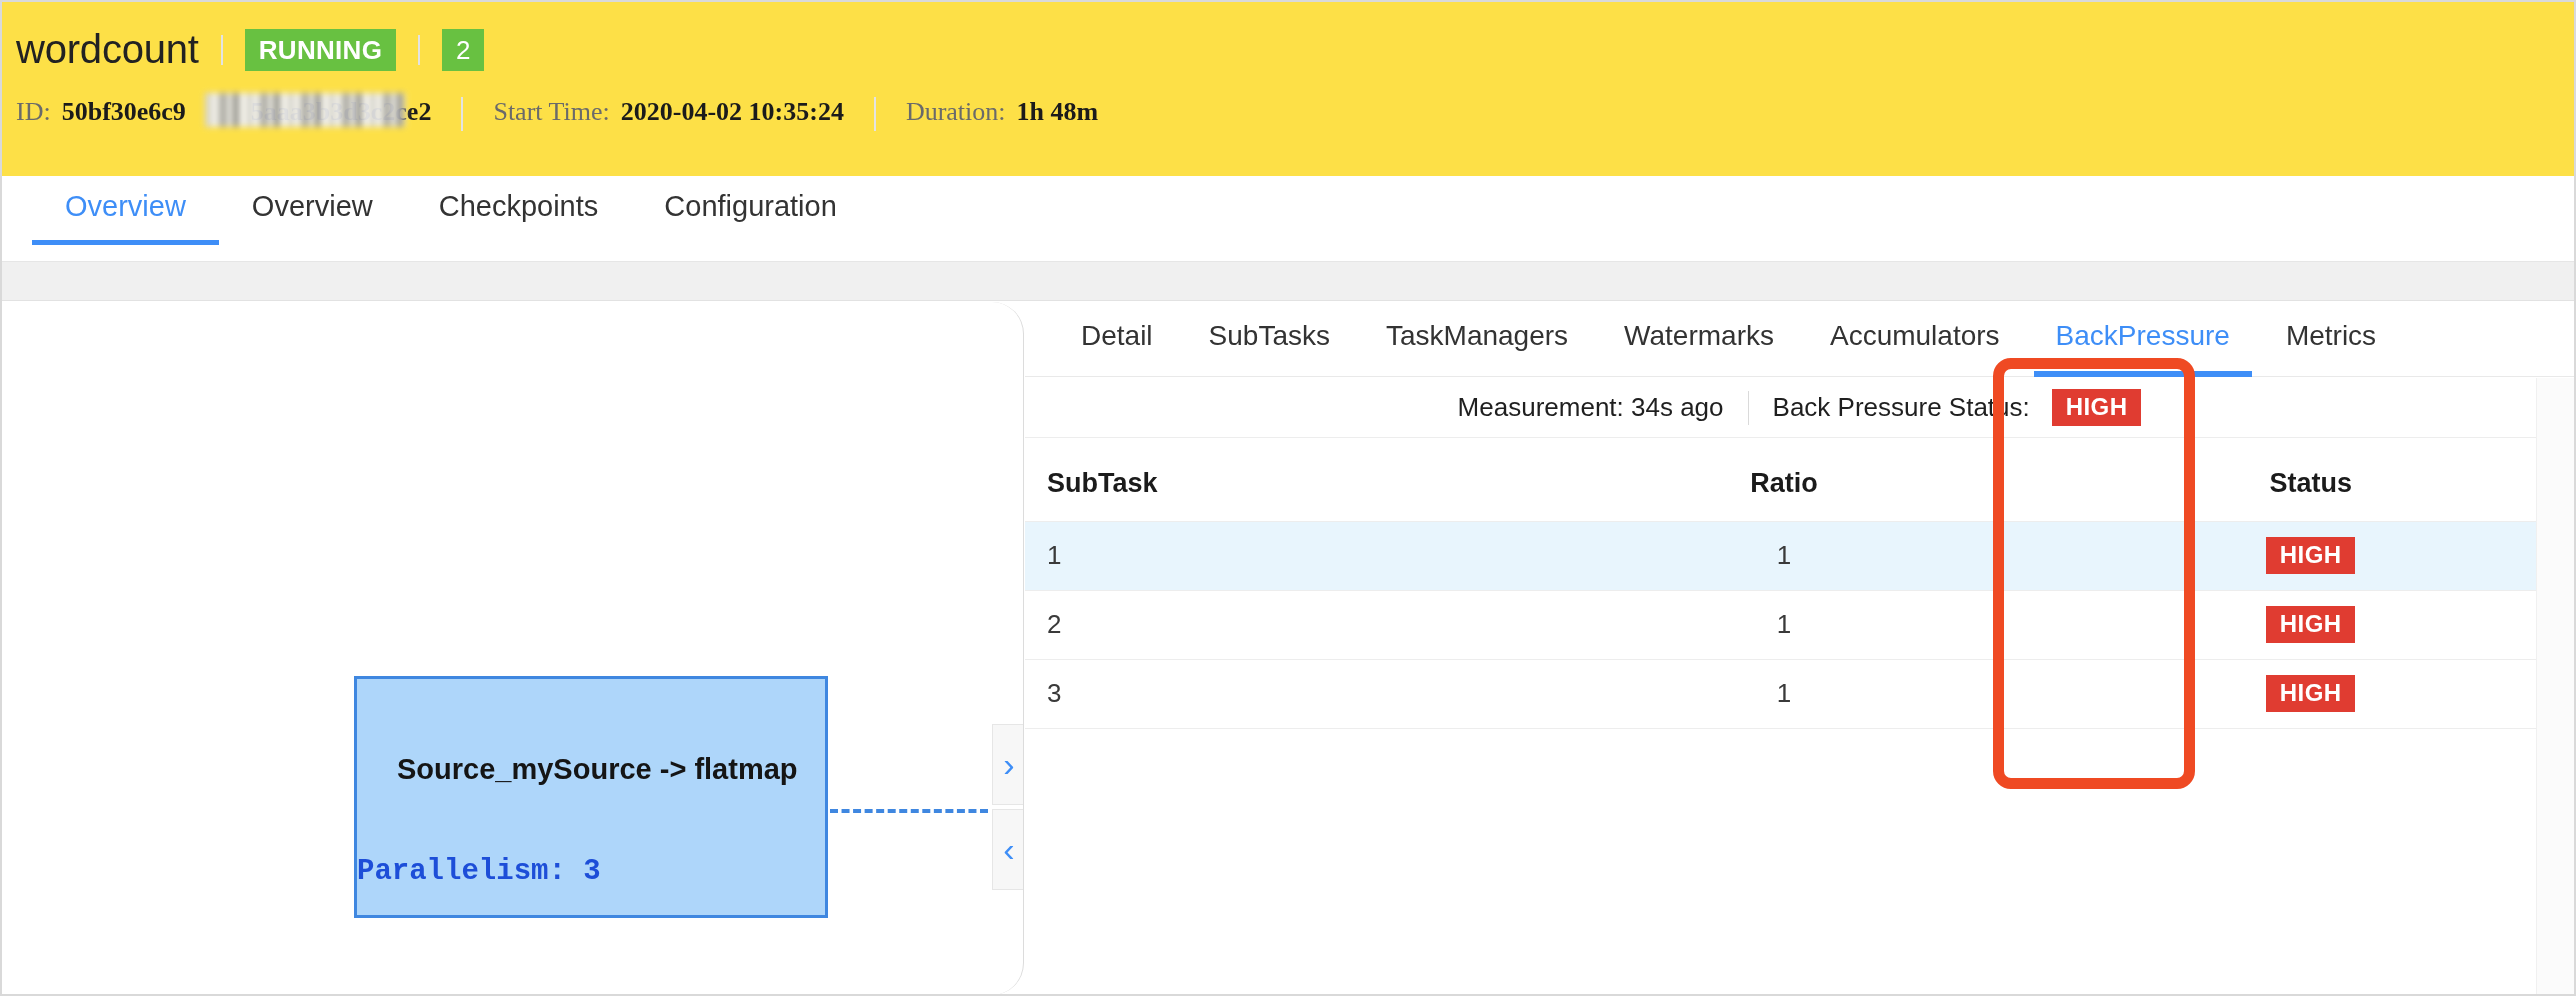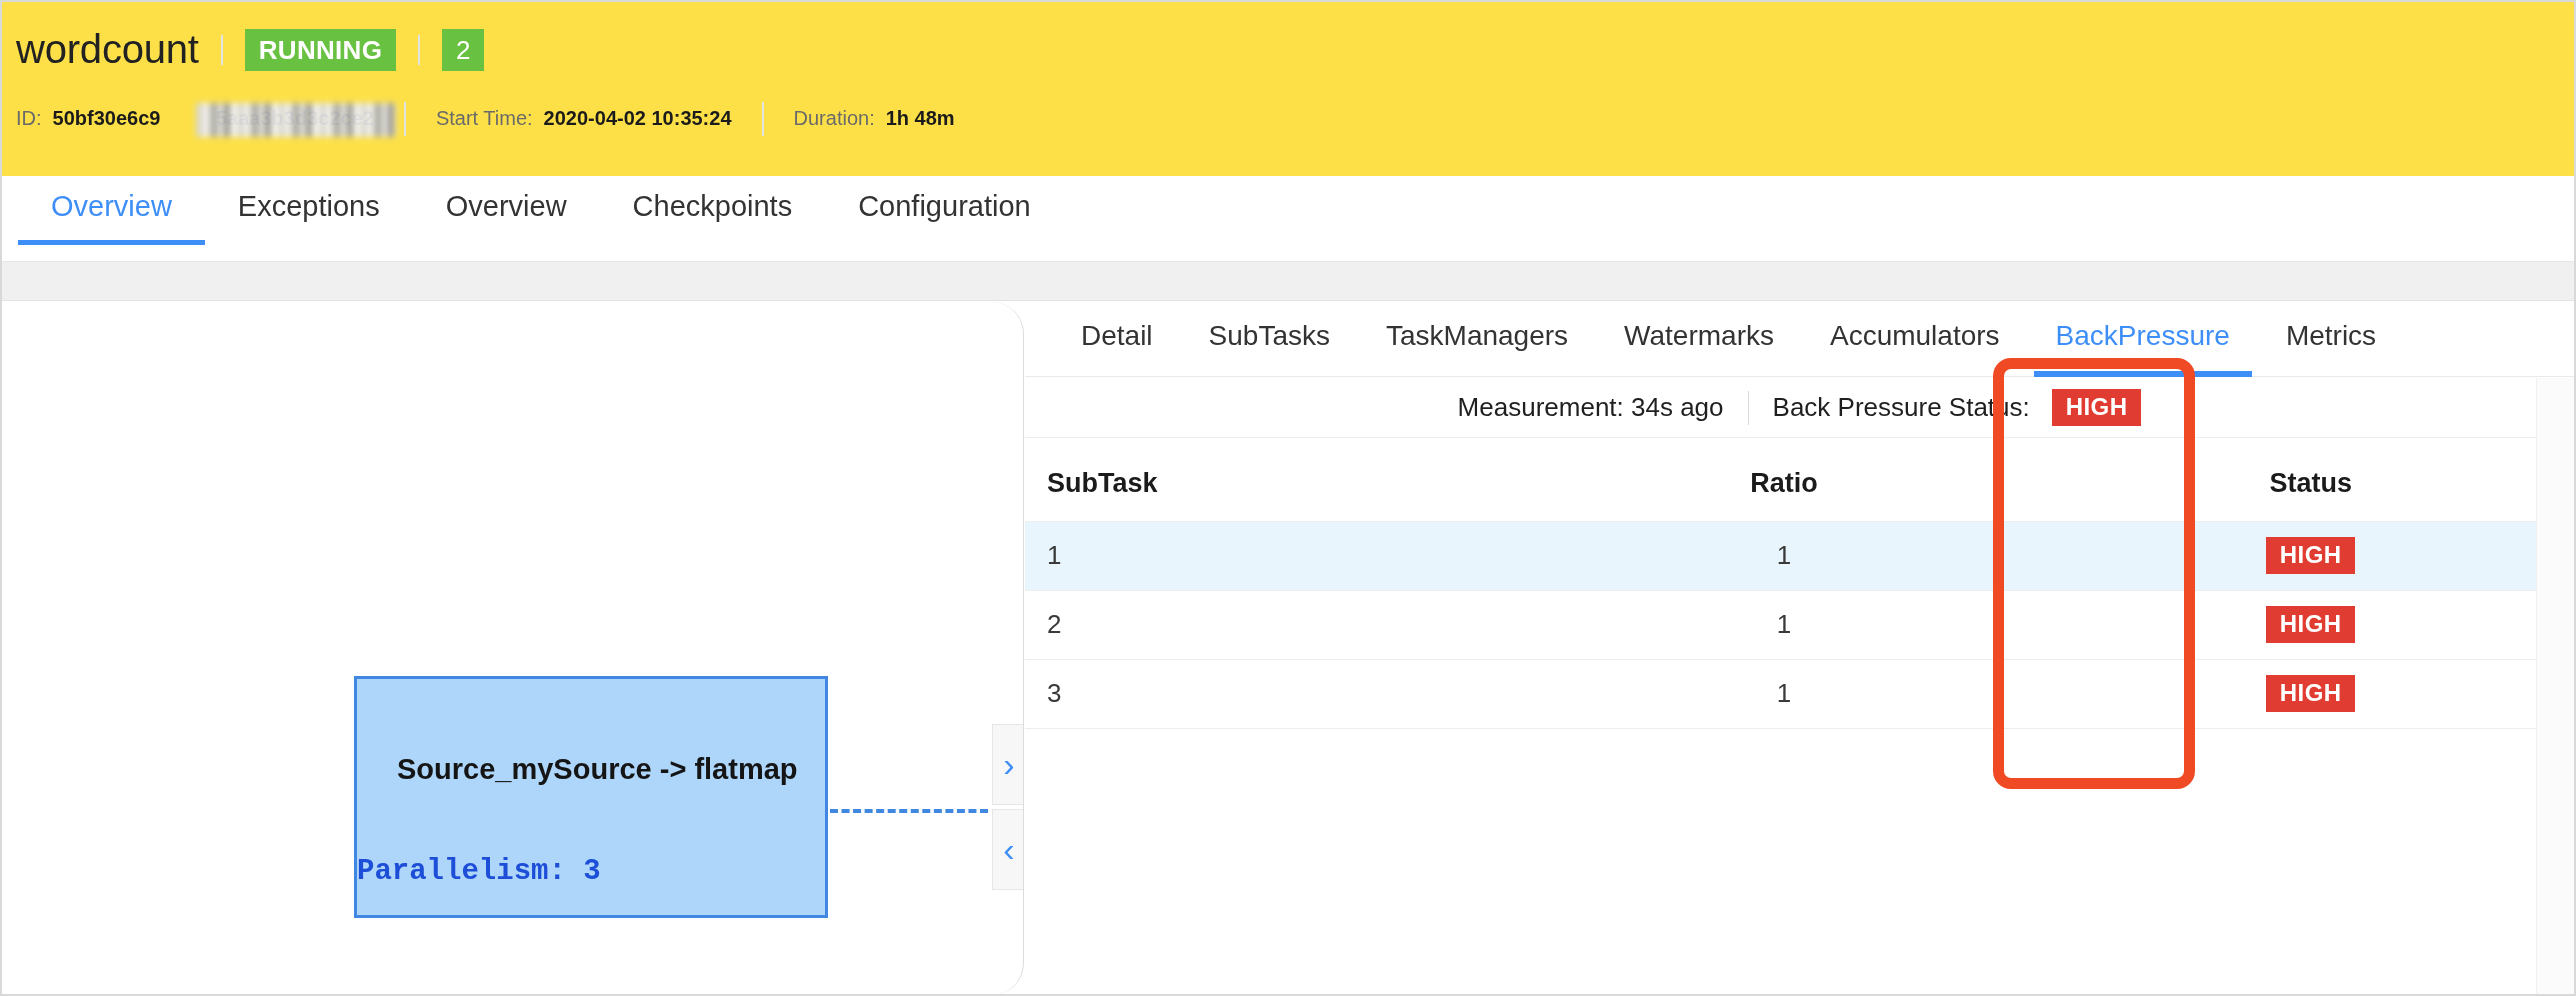--- a/index.html
+++ b/index.html
@@ -74,24 +74,25 @@
     color: #ffffff;
     font-size: 26px;
     font-weight: 500;
     line-height: 42px;
   }
 
   .meta-row {
     position: absolute;
     left: 14px; top: 95px;
     display: flex;
-    align-items: center;
+    align-items: flex-start;
     height: 43px;
-    font-size: 20px;
+    font-size: 26px;
     color: #555555;
+    font-family: Liberation Serif, serif;
   }
   .meta-label { color: #6a6a6a; font-weight: 400; }
   .meta-value { color: #1b1b1b; font-weight: 700; margin-left: 11px; }
   .meta-vdiv {
     display: inline-block;
     width: 2px;
     height: 34px;
     background: #e3e3e3;
     margin: 0 30px;
   }
@@ -116,21 +117,21 @@
 
   
   .primary-tabs {
     position: absolute;
     left: 0; top: 174px;
     width: 2044px;
     height: 85px;
     background: #ffffff;
     display: flex;
     align-items: flex-start;
-    padding-left: 16px;
+    padding-left: 30px;
   }
   .ptab {
     position: relative;
     font-size: 29px;
     color: #333333;
     padding: 14px 33px 22px 33px;
     white-space: nowrap;
     cursor: pointer;
   }
   .ptab.active { color: #3e8ef7; }
@@ -369,21 +370,20 @@
       <span class="meta-label">Start Time:</span>
       <span class="meta-value">2020-04-02 10:35:24</span>
       <span class="meta-vdiv"></span>
       <span class="meta-label">Duration:</span>
       <span class="meta-value">1h 48m</span>
     </div>
   </div>
 
   <div class="primary-tabs">
     <div class="ptab active">Overview</div>
-    <div class="ptab">Exceptions</div>
     <div class="ptab">Overview</div>
     <div class="ptab">Checkpoints</div>
     <div class="ptab">Configuration</div>
   </div>
 
   <div class="gray-band"></div>
 
   <div class="body-area">
 
     <div class="graph-pane">

